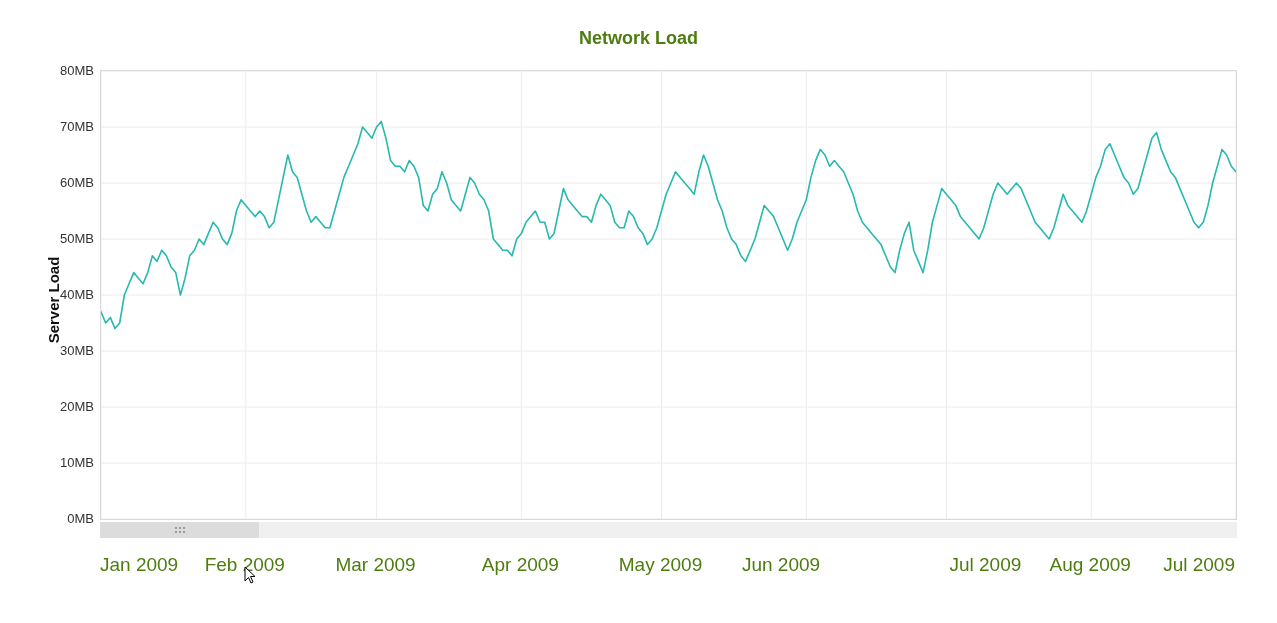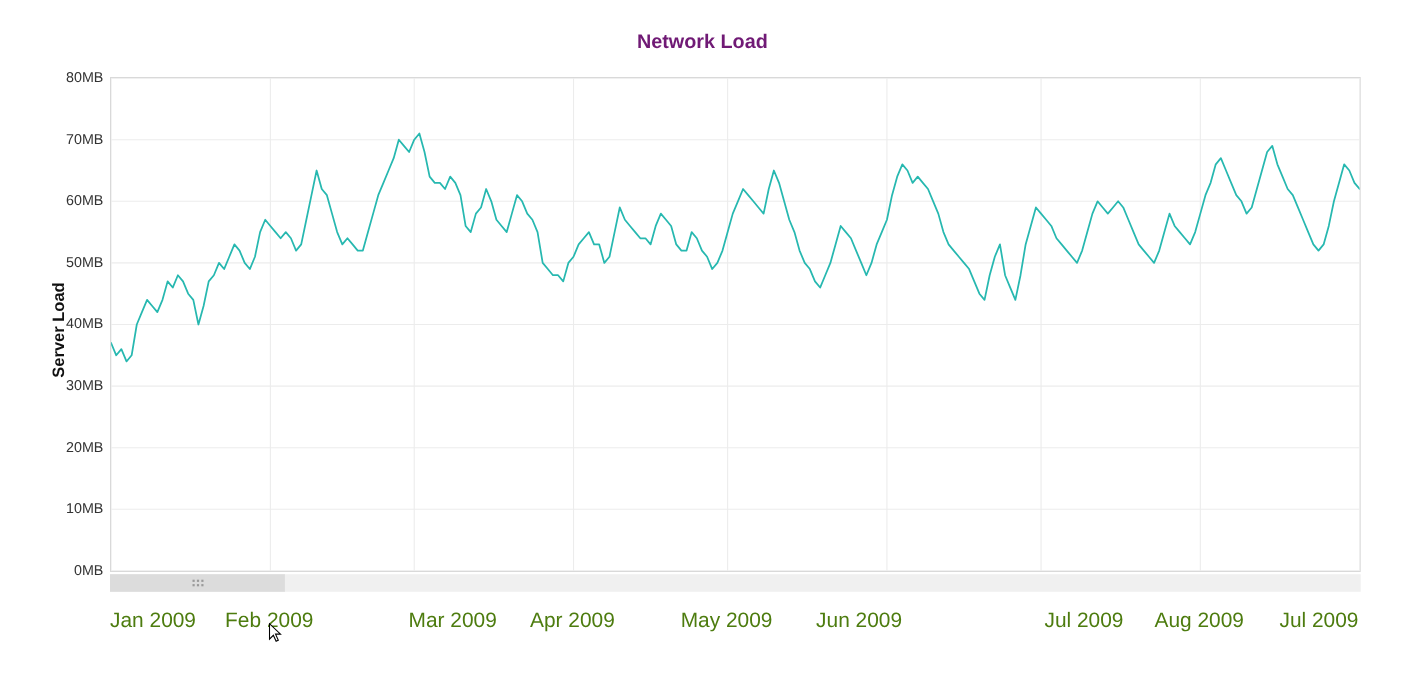--- a/index.html
+++ b/index.html
@@ -12,21 +12,21 @@
     color: #333;
     overflow: hidden;
   }
   .root { position: relative; width: 1277px; height: 623px; }
   .title {
     position: absolute;
     left: 0; right: 0; top: 28px;
     text-align: center;
     font-weight: 700;
     font-size: 18px;
-    color: #701a75;
+    color: #4d7c0f;
   }
   .ylabel {
     position: absolute;
     left: 10px;
     top: 300px;
     transform: translateY(-50%) rotate(-90deg);
     transform-origin: center;
     font-weight: 700;
     font-size: 15px;
     color: #111;
@@ -134,21 +134,21 @@
       <div class="y-tick" style="top: 280px;">30MB</div>
       <div class="y-tick" style="top: 224px;">40MB</div>
       <div class="y-tick" style="top: 168px;">50MB</div>
       <div class="y-tick" style="top: 112px; margin-left: 35px;">60MB</div>
       <div class="y-tick" style="top: 56px;">70MB</div>
       <div class="y-tick" style="top: 0px;">80MB</div>
     </div>
   <div class="x-ticks">
       <div class="x-tick" style="left: 0px; transform: translateX(0px);">Jan 2009</div>
       <div class="x-tick" style="left: 144.794px;">Feb 2009</div>
-      <div class="x-tick" style="left: 275.576px; margin-left: 36px;">Mar 2009</div>
+      <div class="x-tick" style="left: 275.576px;">Mar 2009</div>
       <div class="x-tick" style="left: 420.37px;">Apr 2009</div>
       <div class="x-tick" style="left: 560.494px;">May 2009</div>
       <div class="x-tick" style="left: 681px;">Jun 2009</div>
       <div class="x-tick" style="left: 845.412px; margin-left: 40px;">Jul 2009</div>
       <div class="x-tick" style="left: 990.206px;">Aug 2009</div>
       <div class="x-tick" style="left: 1135px; transform: translateX(-100%);">Jul 2009</div>
     </div>
 
   <div class="scrollbar">
     <div class="scroll-thumb" style="width: 159.18px; left: 0px;">

